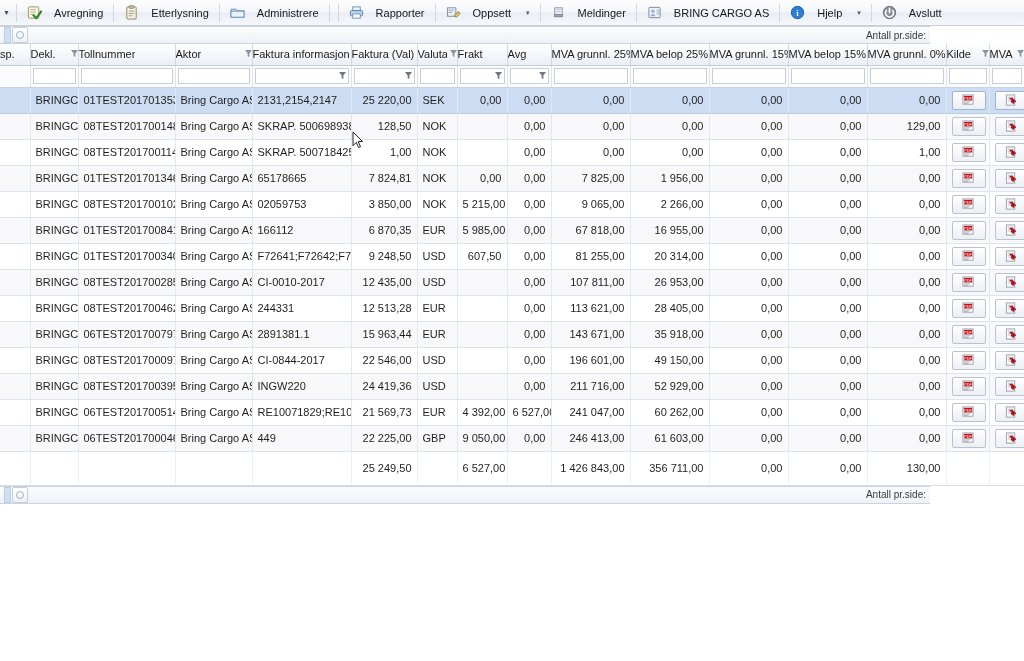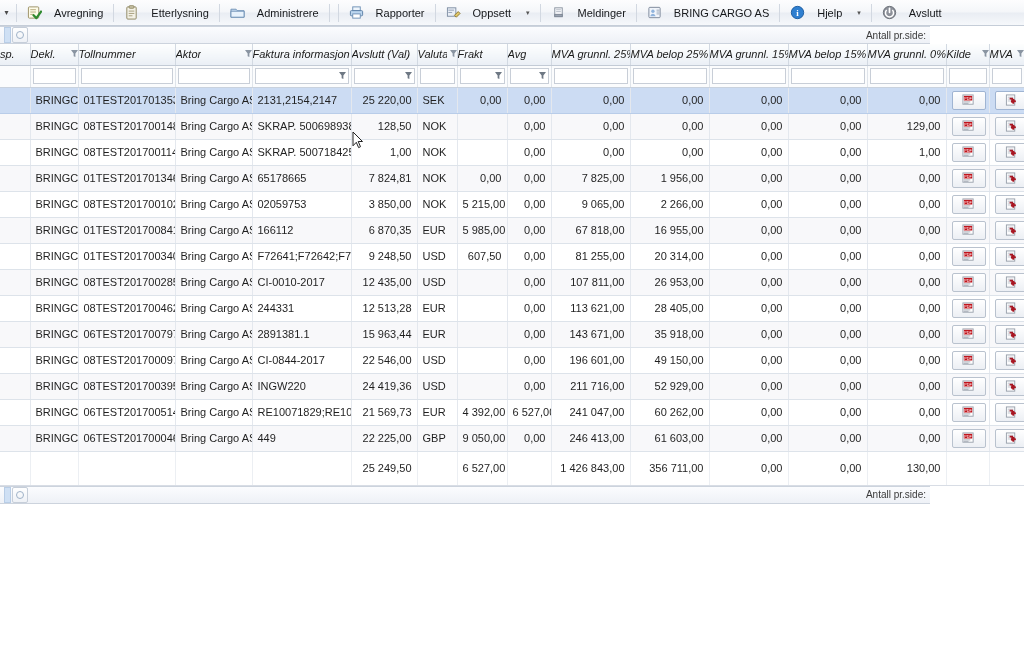--- a/index.html
+++ b/index.html
@@ -64,21 +64,21 @@
     padding:0;margin:0;overflow:hidden;white-space:nowrap;
     font-size:11px;
   }
   thead th{
     height:21px;box-sizing:border-box;
     background:linear-gradient(to bottom,#fdfefe 0%,#f4f7fa 50%,#eaeff5 100%);
     border-right:1px solid #d2d9e2;border-bottom:1px solid #c3cbd6;
     color:#1b1b1b;font-weight:normal;text-align:left;
     padding:0 4px;position:relative;
   }
-  thead th .hdr{display:flex;align-items:center;justify-content:space-between;gap:3px;font-style:italic;}
+  thead th .hdr{display:flex;align-items:center;justify-content:space-between;gap:3px;}
   thead th .htxt{overflow:hidden;text-overflow:clip;}
   .funnel{width:7px;height:8px;flex:0 0 auto;opacity:.8;}
   
   tr.filter td{
     height:22px;box-sizing:border-box;
     background:#fbfcfd;border-right:1px solid #dfe4ea;border-bottom:1px solid #c9d2de;
     padding:0 2px;
   }
   .fbox{
     height:16px;box-sizing:border-box;border:1px solid #c8ced7;background:#fff;
@@ -291,21 +291,21 @@
                 </svg>
               </div>
             </th>
           <th>
               <div class="hdr">
                 <span class="htxt">Faktura informasjon</span>
               </div>
             </th>
           <th>
               <div class="hdr">
-                <span class="htxt">Avslutt (Val)</span>
+                <span class="htxt">Faktura (Val)</span>
               </div>
             </th>
           <th>
               <div class="hdr">
                 <span class="htxt">Valuta</span>
                 <svg class="funnel" viewBox="0 0 8 9">
                   <path d="M0 0h8L5 4v4L3 7V4z" fill="#6f7c8c"></path>
                 </svg>
               </div>
             </th>

